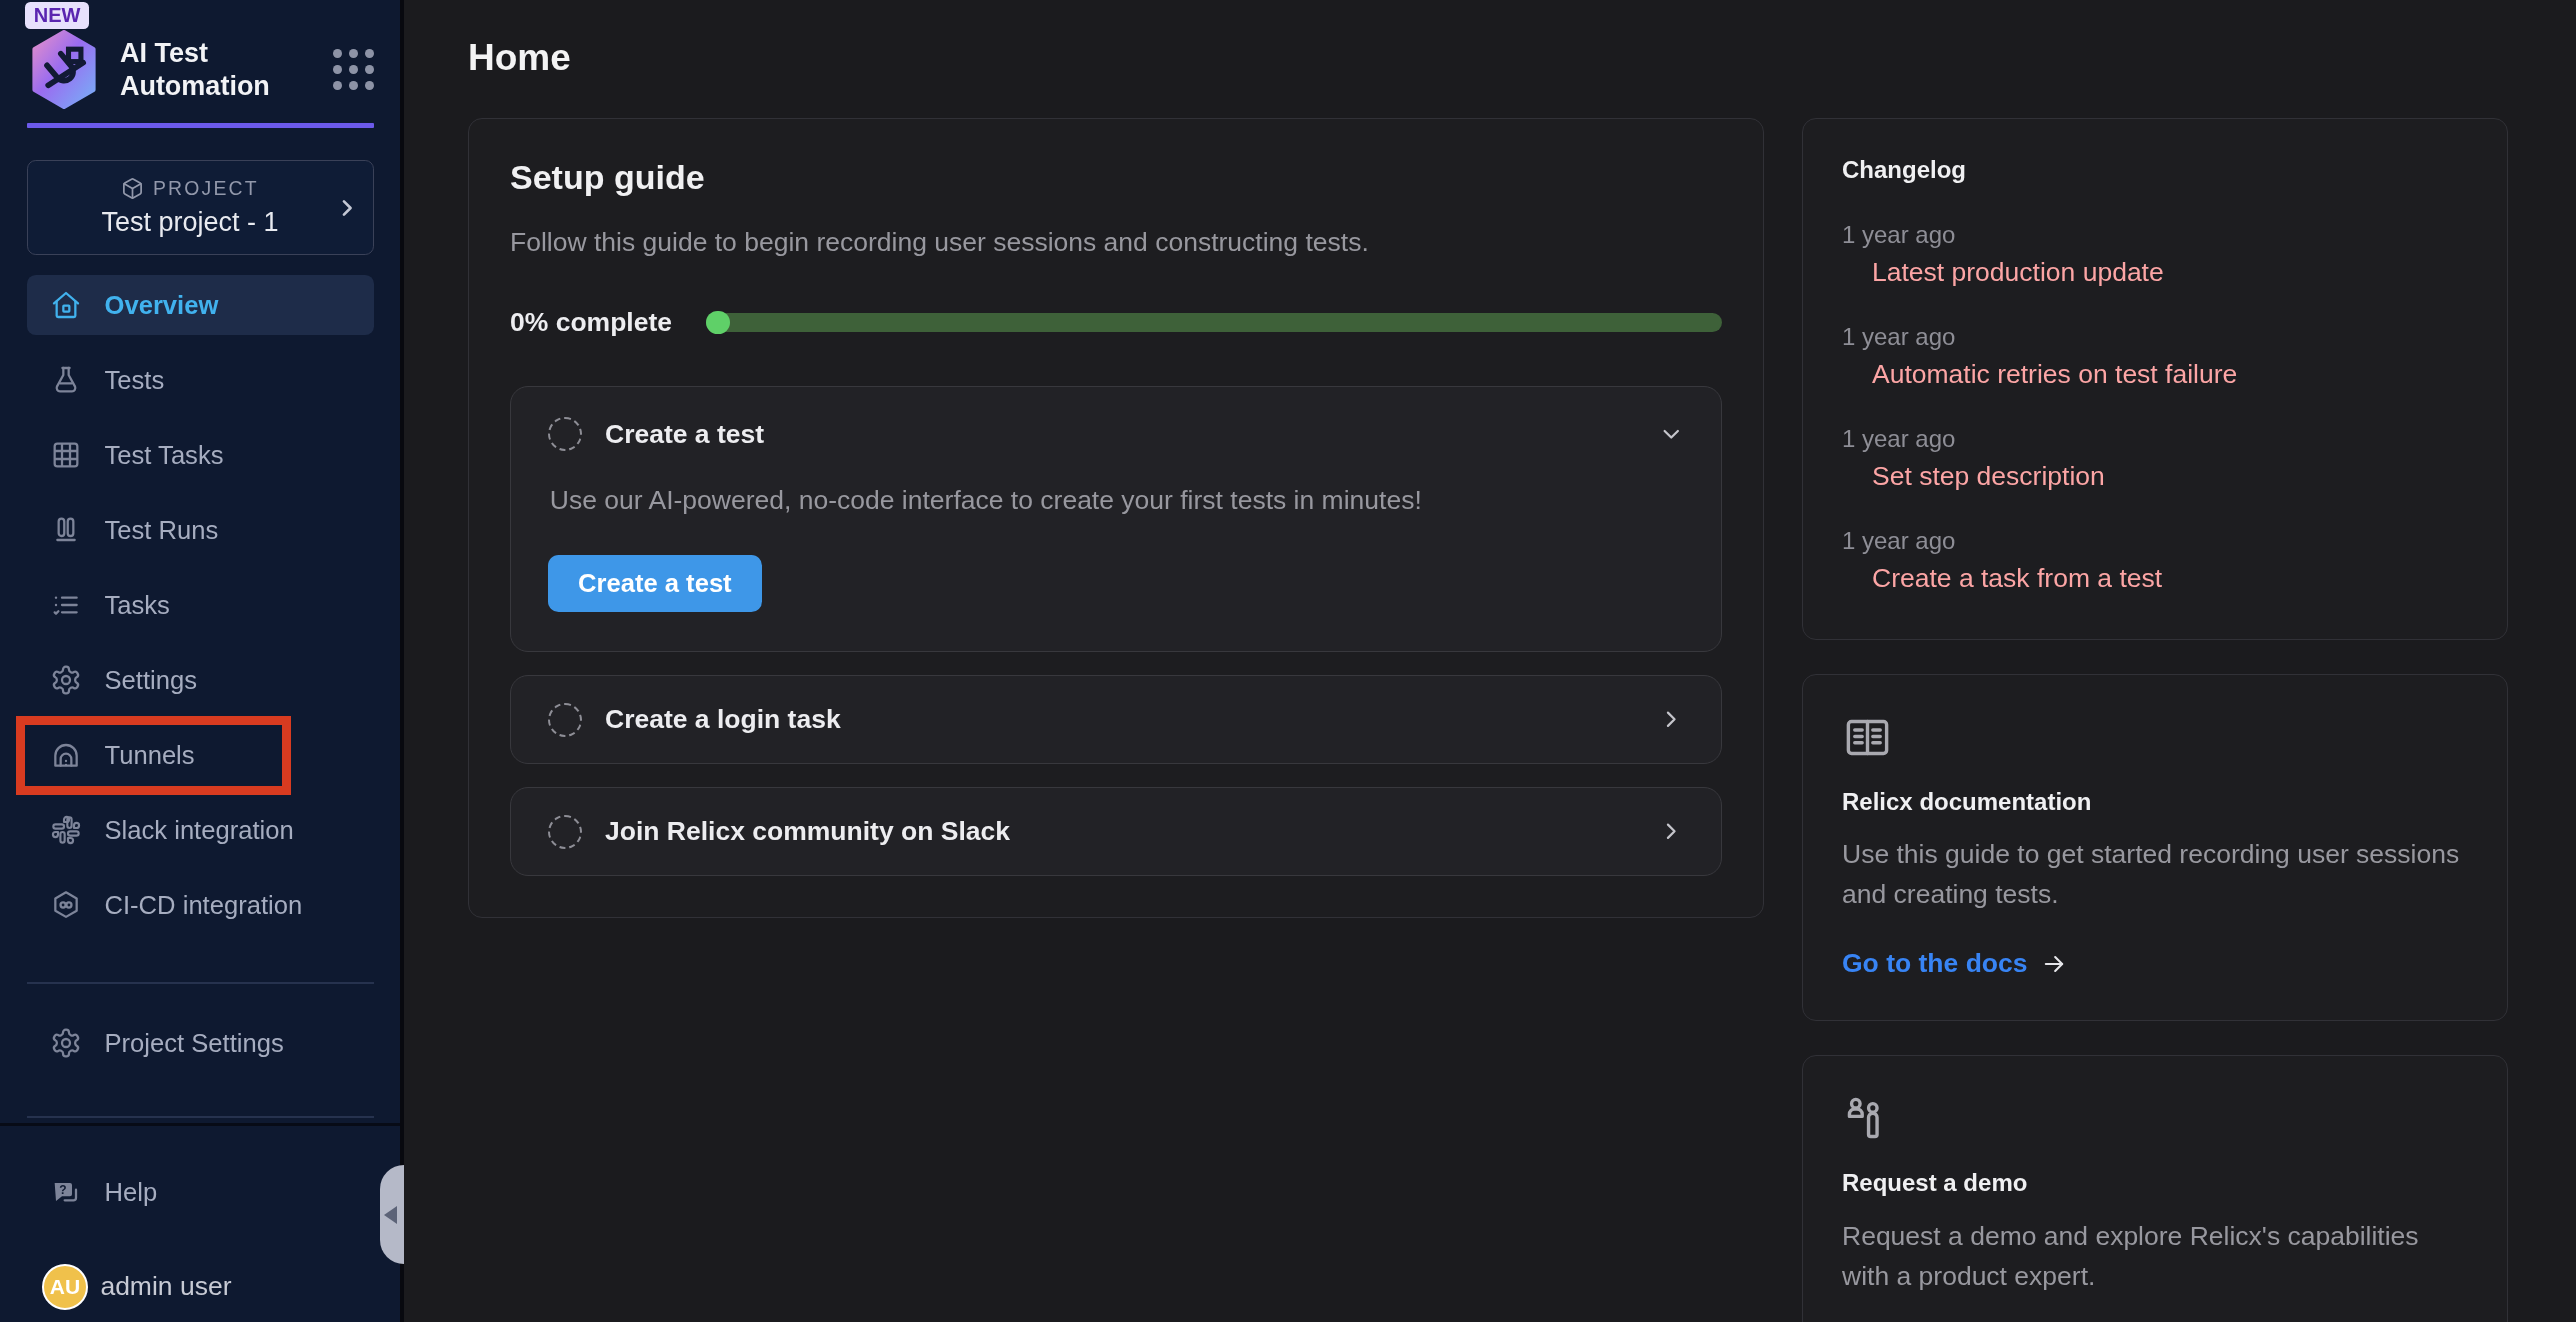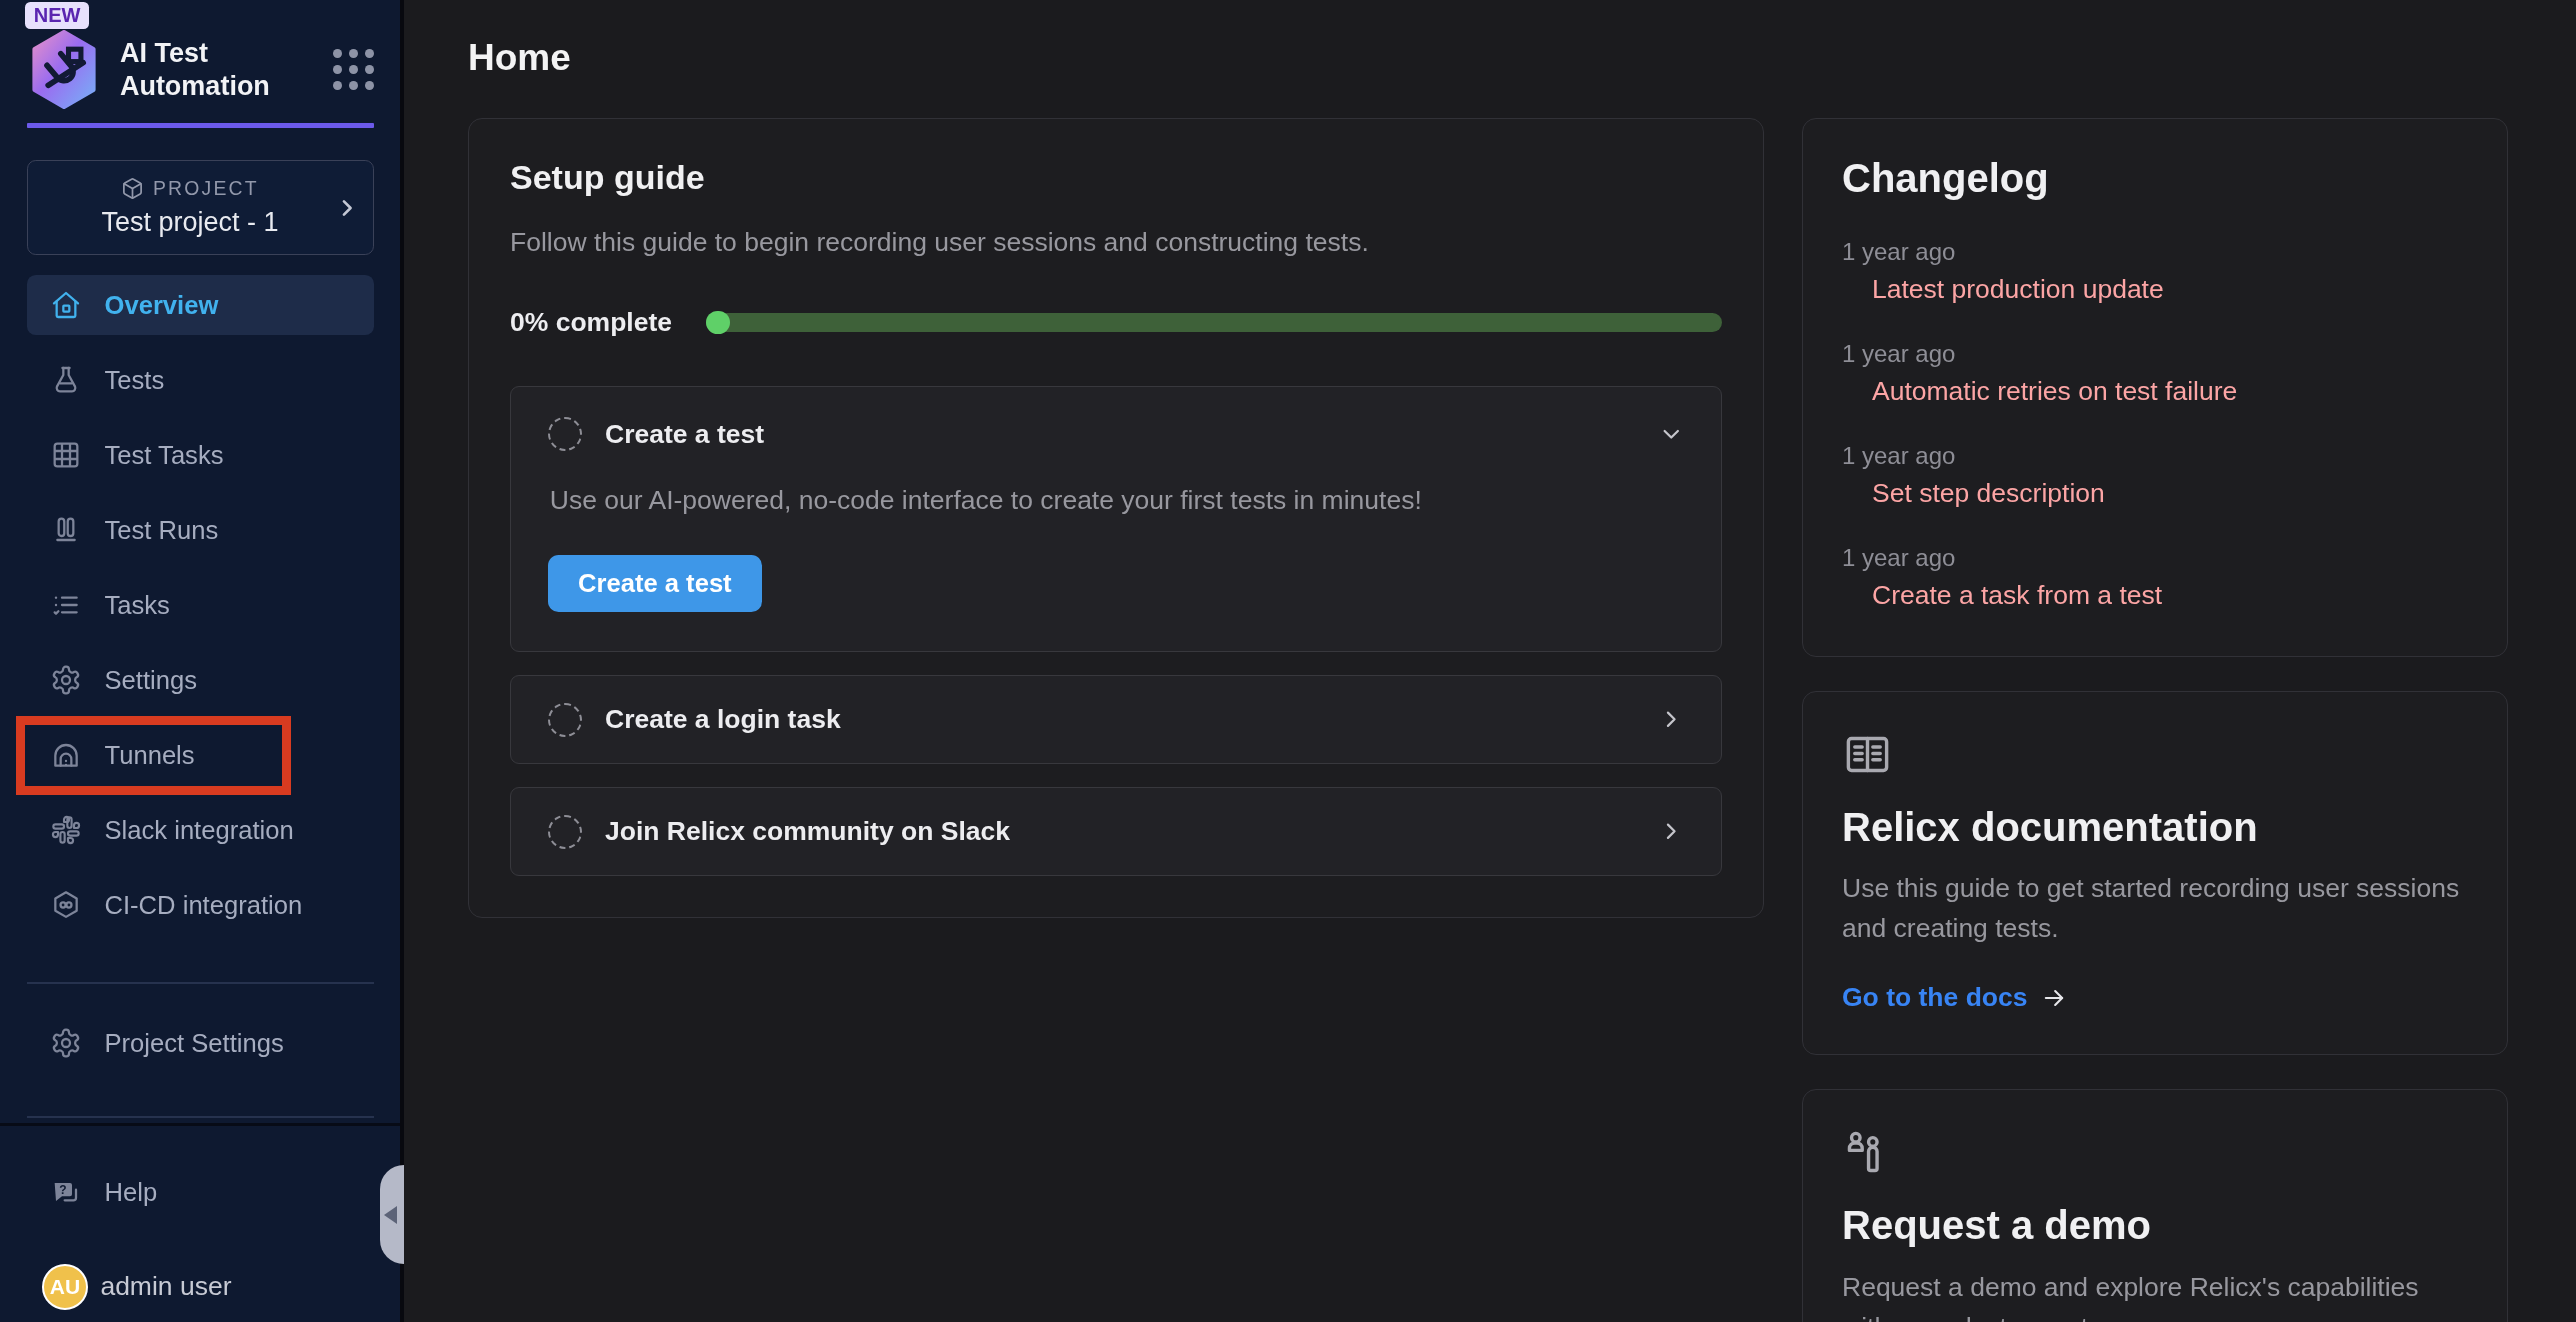--- a/index.html
+++ b/index.html
@@ -83,38 +83,38 @@
   .card { background:#1d1d20; border:1.8px solid #313137; border-radius:14px; }
 
   .setup-card { width:1296px; min-width:1296px; padding:39px 41px 41px; }
   .setup-card h2 { font-size:34px; font-weight:bold; color:#f0f0f2; margin-bottom:30px; }
   .setup-desc { font-size:26.5px; color:#98989f; margin-bottom:49px; }
   .progress-row { display:flex; align-items:center; gap:34px; margin-bottom:48px; }
   .progress-label { font-size:26.5px; font-weight:bold; color:#ededf0; white-space:nowrap; }
   .progress-track { flex:1; height:19.4px; border-radius:9.7px; background:#3e6139; position:relative; }
   .progress-knob { position:absolute; left:0; top:-1.8px; width:24px; height:23px; border-radius:11.5px; background:#5fd068; }
 
-  .step { background:#222226; border:1.8px solid #38383d; border-radius:9px; margin-bottom:23px; }
+  .step { background:#222226; border:1.8px solid #38383d; border-radius:18px; margin-bottom:23px; }
   .step:last-child { margin-bottom:0; }
   .step-header { display:flex; align-items:center; gap:23px; cursor:pointer; }
   .step.expanded { padding:30px 37px 39px; }
   .step.collapsed { padding:26.5px 37px; display:flex; align-items:center; gap:23px; cursor:pointer; }
   .dashed-circle { width:34px; height:34px; border:2.6px dashed #8e8e96; border-radius:50%; flex:none; }
   .step-title { font-size:26.5px; font-weight:bold; color:#ededf0; }
   .step-chevron { margin-left:auto; color:#c5c5cb; }
   .step-desc { font-size:26.5px; color:#98989f; margin:34px 0 0 1.8px; }
   .btn-primary {
     margin-top:39px; display:inline-block; background:#3e97e8; color:#fff;
     font-family:inherit; font-size:25.6px; font-weight:bold; padding:14px 30px;
     border:0; border-radius:10.6px; cursor:pointer;
   }
 
   .right-col { width:706px; min-width:706px; display:flex; flex-direction:column; gap:34px; }
   .right-card { padding:37px 39px 41px; }
-  .right-card h2 { font-size:40px; font-weight:bold; color:#f0f0f2; }
+  .right-card h2 { font-size:24px; font-weight:bold; color:#f0f0f2; }
   .changelog h2 { margin-bottom:37px; }
   .cl-time { font-size:24px; color:#8e8e96; margin-bottom:8px; }
   .cl-title { font-size:26.5px; color:#fca5a5; margin-bottom:35px;margin-left:30px; }
   .cl-entry:last-child .cl-title { margin-bottom:3.5px; }
   .card-icon { color:#a9a9b0; }
   .right-card .info-title { margin-top:25px; }
   .info-desc { font-size:26.5px; color:#98989f; line-height:1.5; margin-top:19.4px; }
   .link-row { display:flex; align-items:center; gap:12.4px; margin-top:34px; }
   .link-row a { font-size:26.5px; font-weight:bold; color:#3884f4; text-decoration:none; cursor:pointer; }
   .arrow-icon { color:#e6e6ea; }

